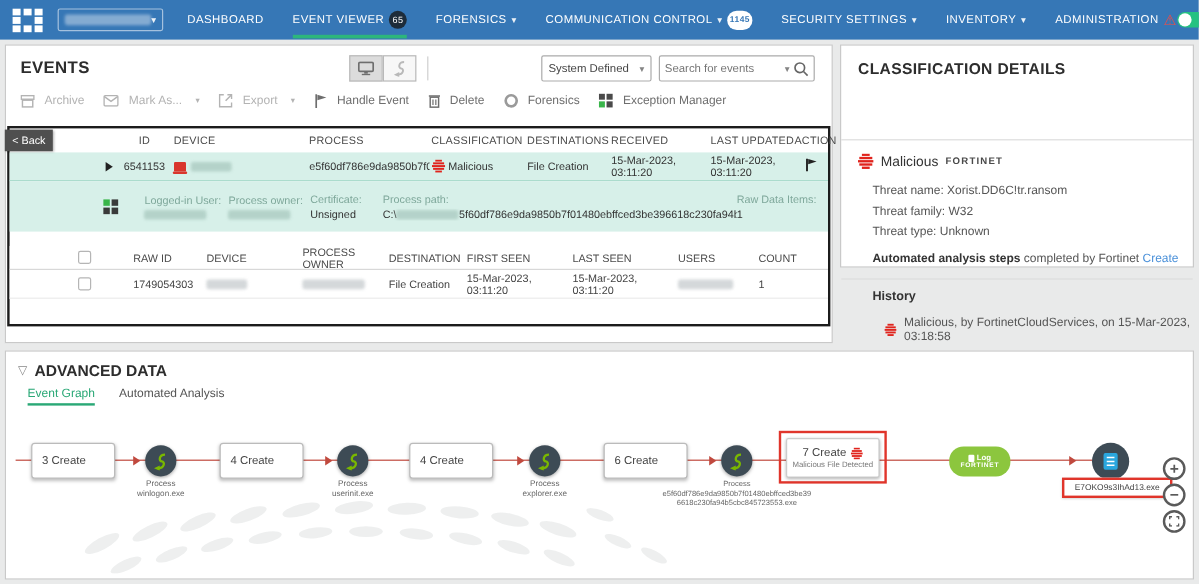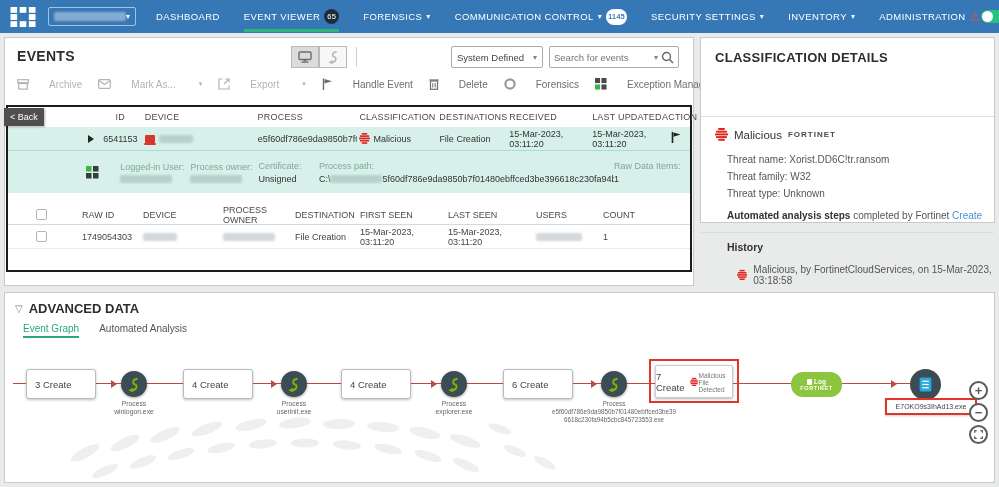--- a/index.html
+++ b/index.html
@@ -41,27 +41,27 @@
   .ev-title { position:absolute; left:12px; top:10px; font-size:14px; font-weight:bold; color:#2d2d2d; letter-spacing:.3px; }
   .view-toggle { position:absolute; left:286px; top:8px; display:flex; align-items:center; }
   .vt-btn { width:28px; height:22px; border:1px solid #b9b9b9; display:flex; align-items:center; justify-content:center; background:#f7f7f7; cursor:pointer; }
   .vt-btn.active { background:#dcdcdc; }
   .vsep { width:1px; height:20px; background:#cfcfcf; margin-left:9px; }
   .filters { position:absolute; right:14px; top:8px; display:flex; gap:6px; }
   .select { width:92px; height:22px; border:1px solid #ababab; border-radius:2px; background:#fff; display:flex; align-items:center; justify-content:space-between; padding:0 5px; font-size:9.5px; color:#444; cursor:pointer; }
   .search { width:130px; height:22px; border:1px solid #ababab; border-radius:2px; background:#fff; display:flex; align-items:center; padding:0 4px; }
   .search input { border:none; outline:none; flex:1; min-width:0; font-size:9.5px; font-family:"Liberation Sans",sans-serif; color:#444; }
   .toolbar { position:absolute; left:12px; top:40px; display:flex; align-items:center; gap:16px; font-size:10px; }
-  .tb { display:flex; align-items:center; gap:20px; cursor:pointer; white-space:nowrap; }
+  .tb { display:flex; align-items:center; gap:8px; cursor:pointer; white-space:nowrap; }
   .tb.dis { color:#b3b3b3; }
   .tb.en { color:#6e6e6e; }
   .tb .caret2 { font-size:7px; color:#b3b3b3; margin-left:3px; }
   .tbl-wrap { position:absolute; left:1px; top:67px; width:686px; height:167px; border:2px solid #1c1c1c; background:#fff; }
   .back-btn { position:absolute; left:-1px; top:70px; width:40px; height:18px; background:#4f4f4f; color:#fff; font-size:9px; display:flex; align-items:center; justify-content:center; z-index:6; cursor:pointer; box-shadow:1px 1px 2px rgba(0,0,0,.3); }
-  .t-row { display:flex; align-items:center; }
+  .t-row { display:flex; align-items:center;justify-content:flex-end; }
   .t-head { height:20px; font-size:9px; color:#4a4a4a; letter-spacing:.2px; }
   .c0{width:90px; display:flex; justify-content:flex-end; padding-right:4px;}
   .c1{width:45px; text-align:center;}
   .c2{width:113px; padding-left:2px; display:flex; align-items:center; gap:4px;}
   .c3{width:102px; padding-left:2px; overflow:hidden; white-space:nowrap;}
   .c4{width:80px; padding-left:2px; display:flex; align-items:center; gap:3px;}
   .c5{width:70px; padding-left:2px;}
   .c6{width:83px; padding-left:2px;}
   .c7{width:72px; padding-left:2px;}
   .c8{width:28px; text-align:center;}
@@ -105,21 +105,21 @@
   .tab { color:#555; cursor:pointer; padding-bottom:2px; }
   .tab.active { color:#2aa876; border-bottom:2px solid #2aa876; }
   .graph { position:absolute; inset:0; }
   .red-line { position:absolute; left:8px; top:90px; width:913px; height:1px; background:#c0493e; z-index:1; }
   .arrowh { position:absolute; top:87px; width:0; height:0; border-top:4px solid transparent; border-bottom:4px solid transparent; border-left:6px solid #c0493e; z-index:2; }
   .gbox { position:absolute; top:76px; width:70px; height:30px; background:#fff; border:1px solid #bbb; border-radius:3px; box-shadow:0 1px 3px rgba(0,0,0,.25); display:flex; align-items:center; padding-left:8px; font-size:9.5px; color:#444; z-index:3; cursor:pointer; }
   .gnode { position:absolute; top:78px; width:26px; height:26px; border-radius:50%; background:#3d4b55; display:flex; align-items:center; justify-content:center; box-shadow:0 1px 3px rgba(0,0,0,.35); z-index:3; cursor:pointer; }
   .glabel { position:absolute; top:107px; width:90px; font-size:6.8px; color:#666; text-align:center; line-height:8px; z-index:3; }
   .glabel .file { word-break:break-all; }
   .alert-outline { position:absolute; left:644px; top:66px; width:90px; height:44px; border:2px solid #e0352b; z-index:3; }
-  .alert-box { position:absolute; left:650px; top:72px; width:78px; height:33px; background:#fff; border:1px solid #ccc; border-radius:2px; box-shadow:0 1px 3px rgba(0,0,0,.3); display:flex; flex-direction:row; align-items:center; justify-content:center; z-index:4; cursor:pointer; }
+  .alert-box { position:absolute; left:650px; top:72px; width:78px; height:33px; background:#fff; border:1px solid #ccc; border-radius:2px; box-shadow:0 1px 3px rgba(0,0,0,.3); display:flex; flex-direction:column; align-items:center; justify-content:center; z-index:4; cursor:pointer; }
   .alert-line1 { display:flex; align-items:center; gap:4px; font-size:9.5px; color:#444; }
   .alert-sub { font-size:6.5px; color:#777; margin-top:1px; }
   .log-pill { position:absolute; left:786px; top:79px; width:51px; height:25px; background:#8cc63e; border-radius:12px; color:#fff; display:flex; flex-direction:column; align-items:center; justify-content:center; z-index:3; cursor:pointer; }
   .log-l1 { display:flex; align-items:center; gap:2px; font-size:6.5px; font-weight:bold; }
   .doc-mini { display:inline-block; width:5px; height:6px; background:#fff; border-radius:1px; }
   .log-l2 { font-size:5.5px; font-weight:bold; letter-spacing:.6px; }
   .file-node { position:absolute; left:905px; top:76px; width:31px; height:31px; border-radius:50%; background:#3d4b55; display:flex; align-items:center; justify-content:center; z-index:3; cursor:pointer; }
   .file-label { position:absolute; left:880px; top:105px; width:92px; height:17px; border:2px solid #e0352b; background:#fff; font-size:7px; color:#444; text-align:center; line-height:13px; z-index:4; box-shadow:0 1px 2px rgba(0,0,0,.2); }
   .ctrl { position:absolute; left:964px; width:19px; height:19px; border:2px solid #5a5a5a; border-radius:50%; background:#fff; color:#5a5a5a; display:flex; align-items:center; justify-content:center; font-size:13px; font-weight:bold; z-index:5; cursor:pointer; line-height:1; }
   .watermark { position:absolute; left:20px; top:90px; z-index:0; opacity:.7; }

